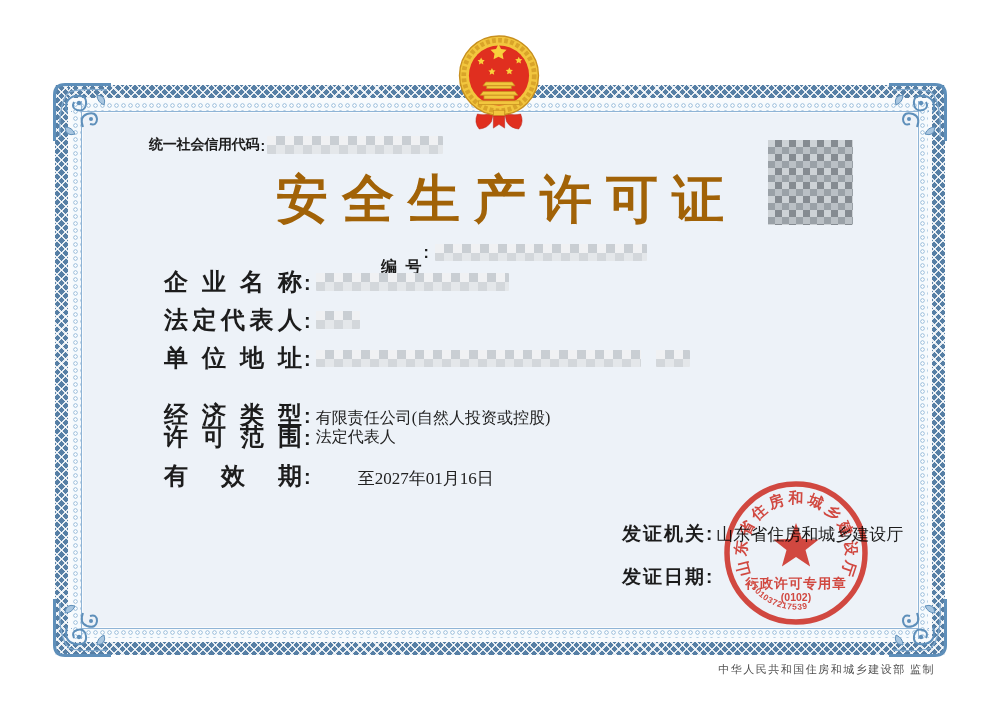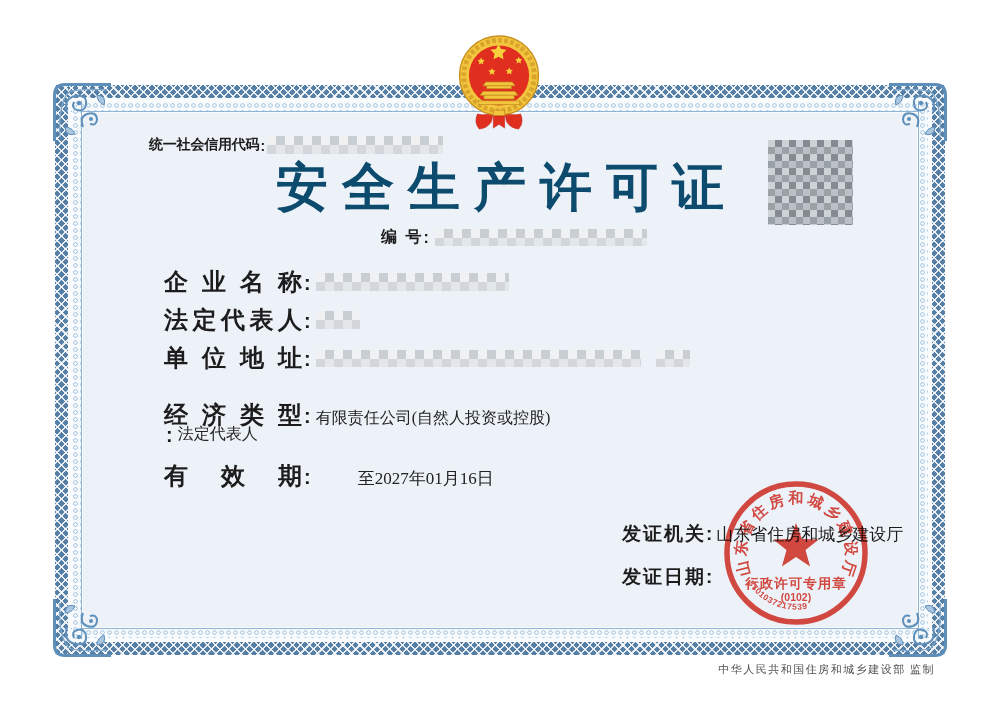--- a/index.html
+++ b/index.html
@@ -46,25 +46,25 @@
       repeating-conic-gradient(rgba(70,76,82,.5) 0% 25%,rgba(232,235,237,.4) 25% 50%,rgba(125,132,138,.45) 50% 75%,rgba(205,209,213,.35) 75% 100%);
     background-size:14px 14px,22px 16px;filter:blur(.4px);}
 
   
   .credit-row{position:absolute;left:113px;top:136px;z-index:2;display:flex;align-items:flex-end;margin-left:36px;}
   .credit-label{font-weight:bold;font-size:14px;letter-spacing:-0.2px;}
   .credit-colon{font-weight:bold;font-size:14px;margin:0 2px 0 1px;}
   .credit-mosaic{width:176px;height:18px;}
 
   .title{position:absolute;left:0;right:0;top:159px;text-align:center;z-index:2;
-         font-size:52px;line-height:56px;font-weight:800;color:#0c4a6e;
-         letter-spacing:14px;padding-left:14px;margin:0;}
+         font-size:52px;line-height:56px;font-weight:800;color:#a16207;
+         letter-spacing:14px;padding-left:14px;margin:12px;}
 
   .serial-row{position:absolute;left:381px;top:227px;z-index:2;display:flex;align-items:center;}
-  .serial-label{font-weight:bold;font-size:16px;letter-spacing:2px;}
+  .serial-label{font-weight:bold;font-size:16px;letter-spacing:2px;margin-top:30px;}
   .serial-colon{font-weight:bold;font-size:16px;margin:0 6px 0 0;}
   .serial-mosaic{width:212px;height:17px;}
 
   .frow{position:absolute;left:164px;z-index:2;display:flex;align-items:baseline;height:26px;}
   .flabel{display:inline-block;width:138px;font-weight:bold;font-size:24px;line-height:26px;
           text-align:justify;text-align-last:justify;white-space:normal;}
   .fcolon{font-weight:bold;font-size:20px;margin:0 5px 0 2px;}
   .fval{font-family:"Liberation Serif","DejaVu Serif",serif;font-size:16px;color:#222;}
   .fmosaic{align-self:center;height:18px;}
   .m-name{width:193px;}
@@ -224,20 +224,21 @@
     <span class="mosaic fmosaic m-addr2"></span>
   </div>
 
   <div class="frow" style="top:402px;">
     <span class="flabel">经济类型</span>
       <span class="fcolon">:</span>
     <span class="fval">有限责任公司(自然人投资或控股)</span>
   </div>
 
   <div class="frow" style="top:424px;">
+    <span class="flabel">许可范围</span>
       <span class="fcolon">:</span>
     <span class="fval lift">法定代表人</span>
   </div>
 
   <div class="frow" style="top:463px;">
     <span class="flabel">有效期</span>
       <span class="fcolon">:</span>
     <span class="fval dateval valid-to">至2027年01月16日</span>
   </div>
 

